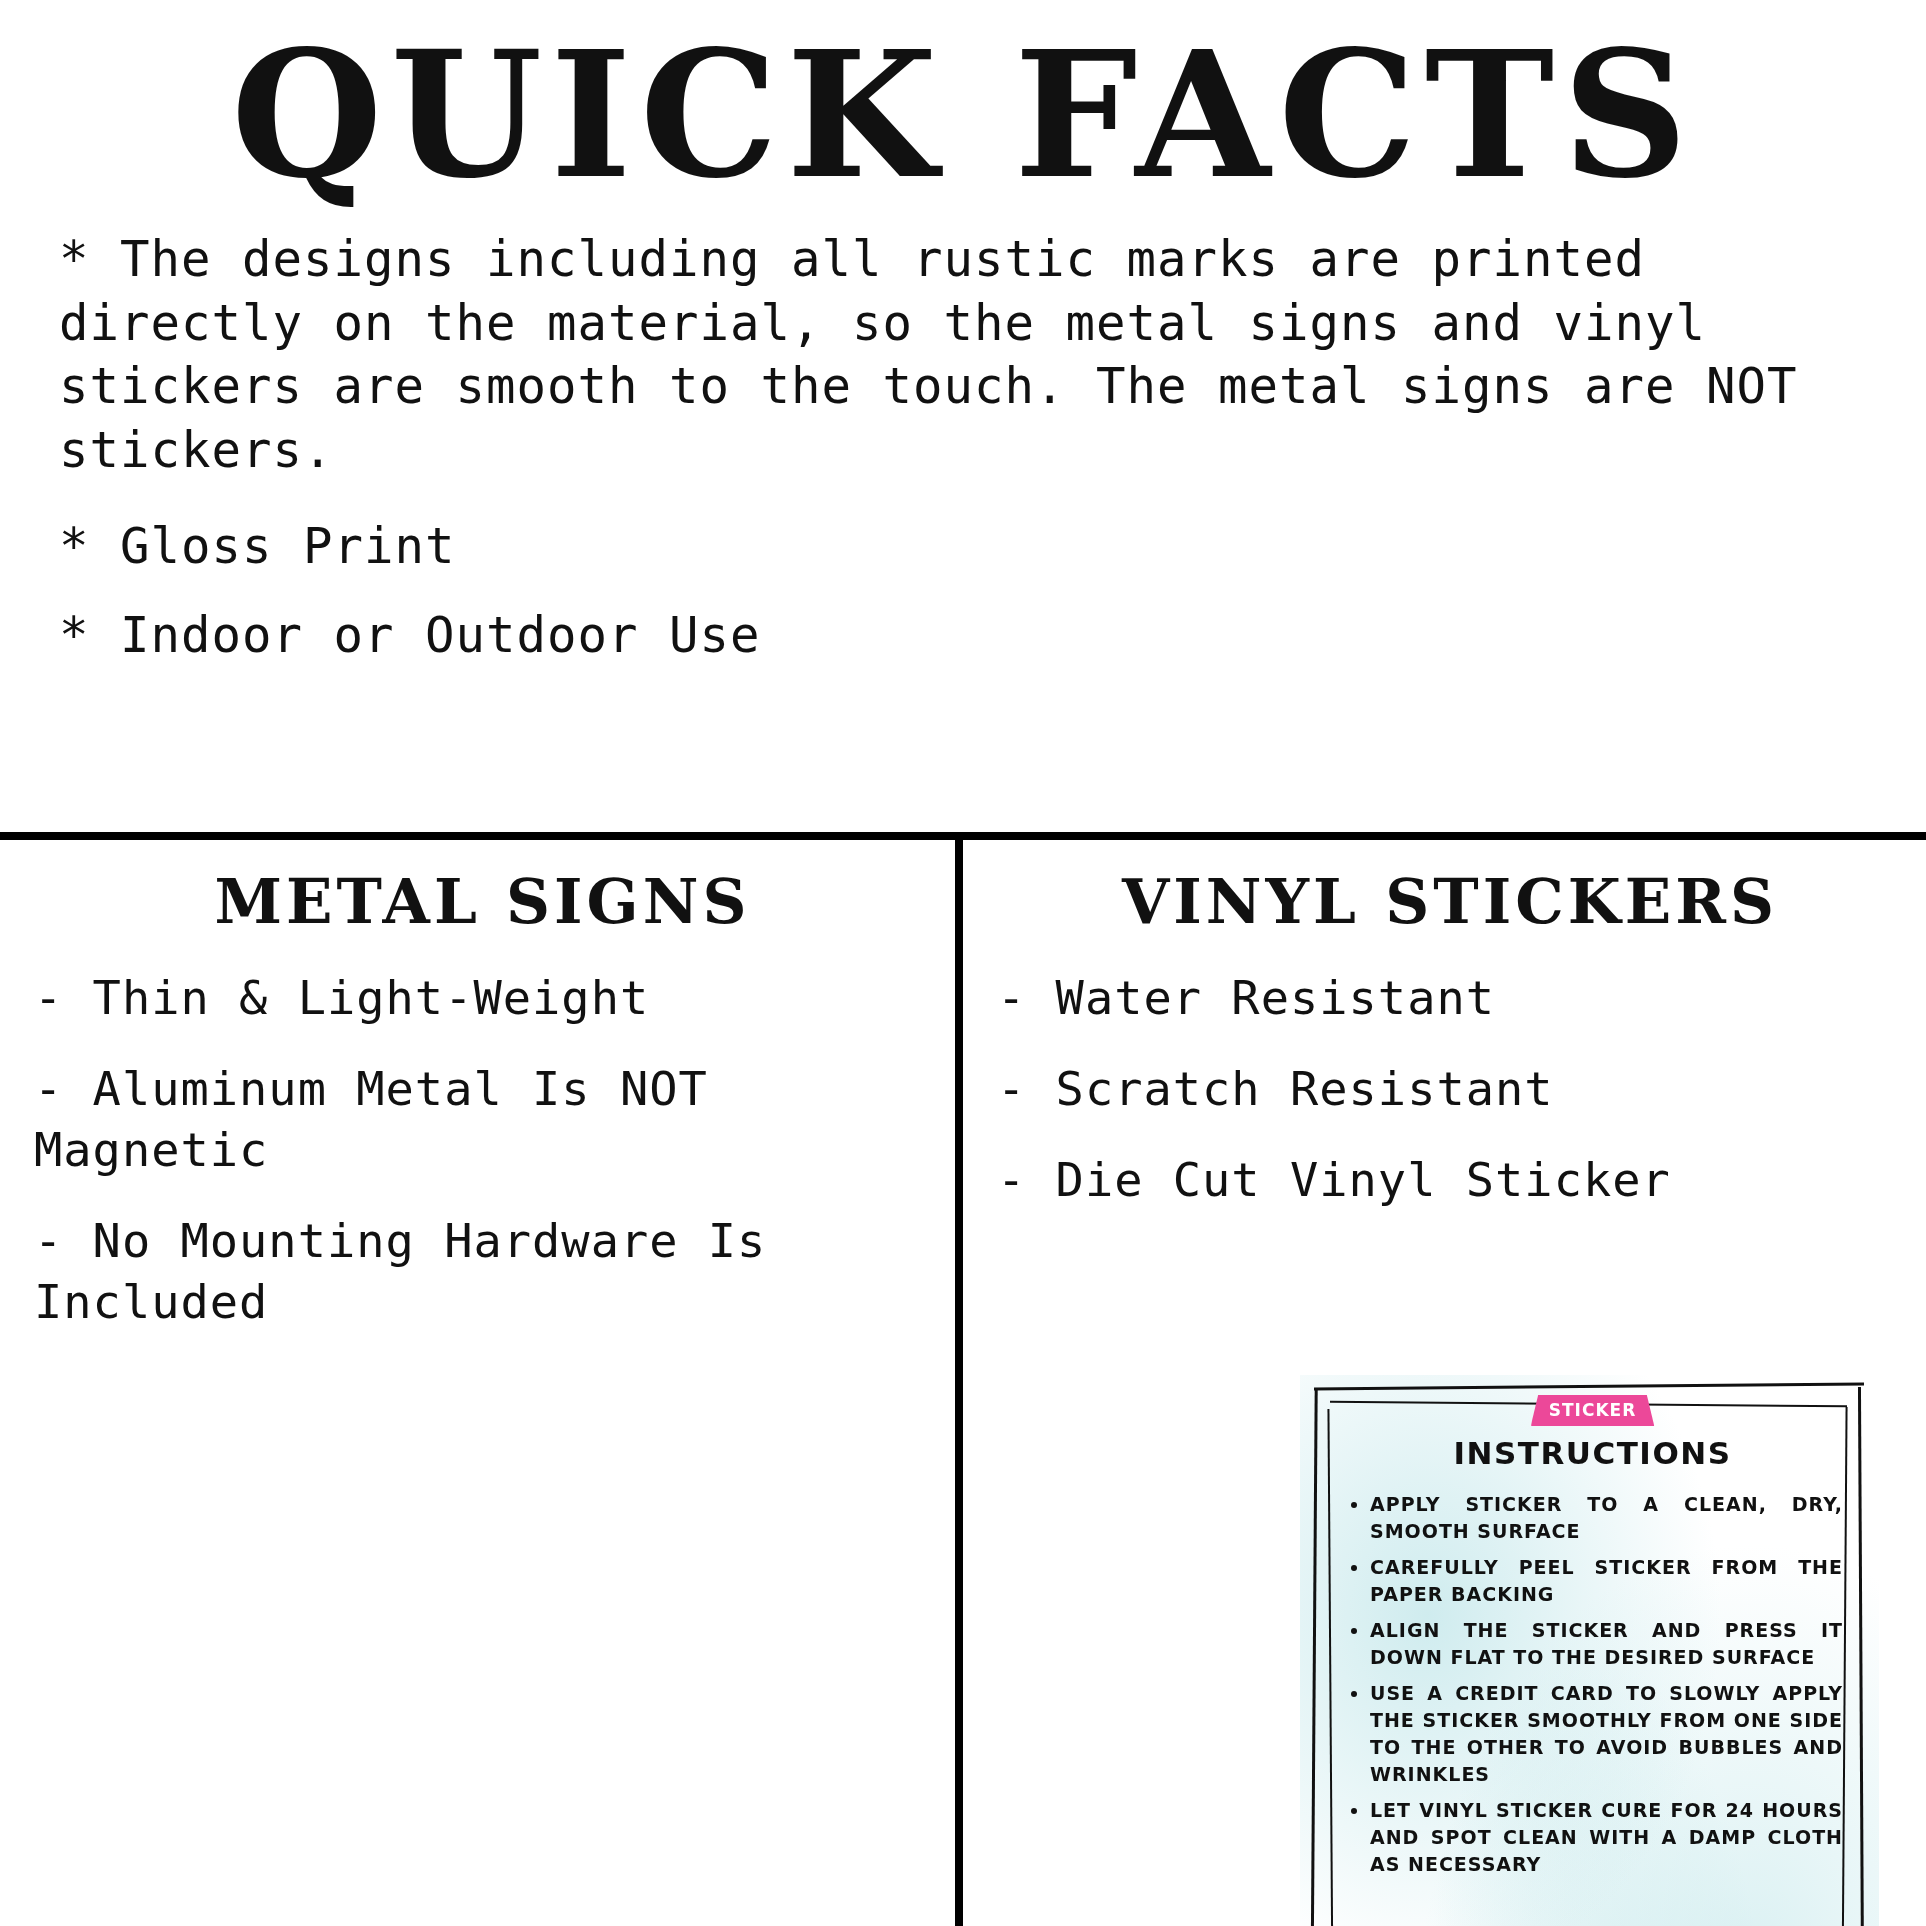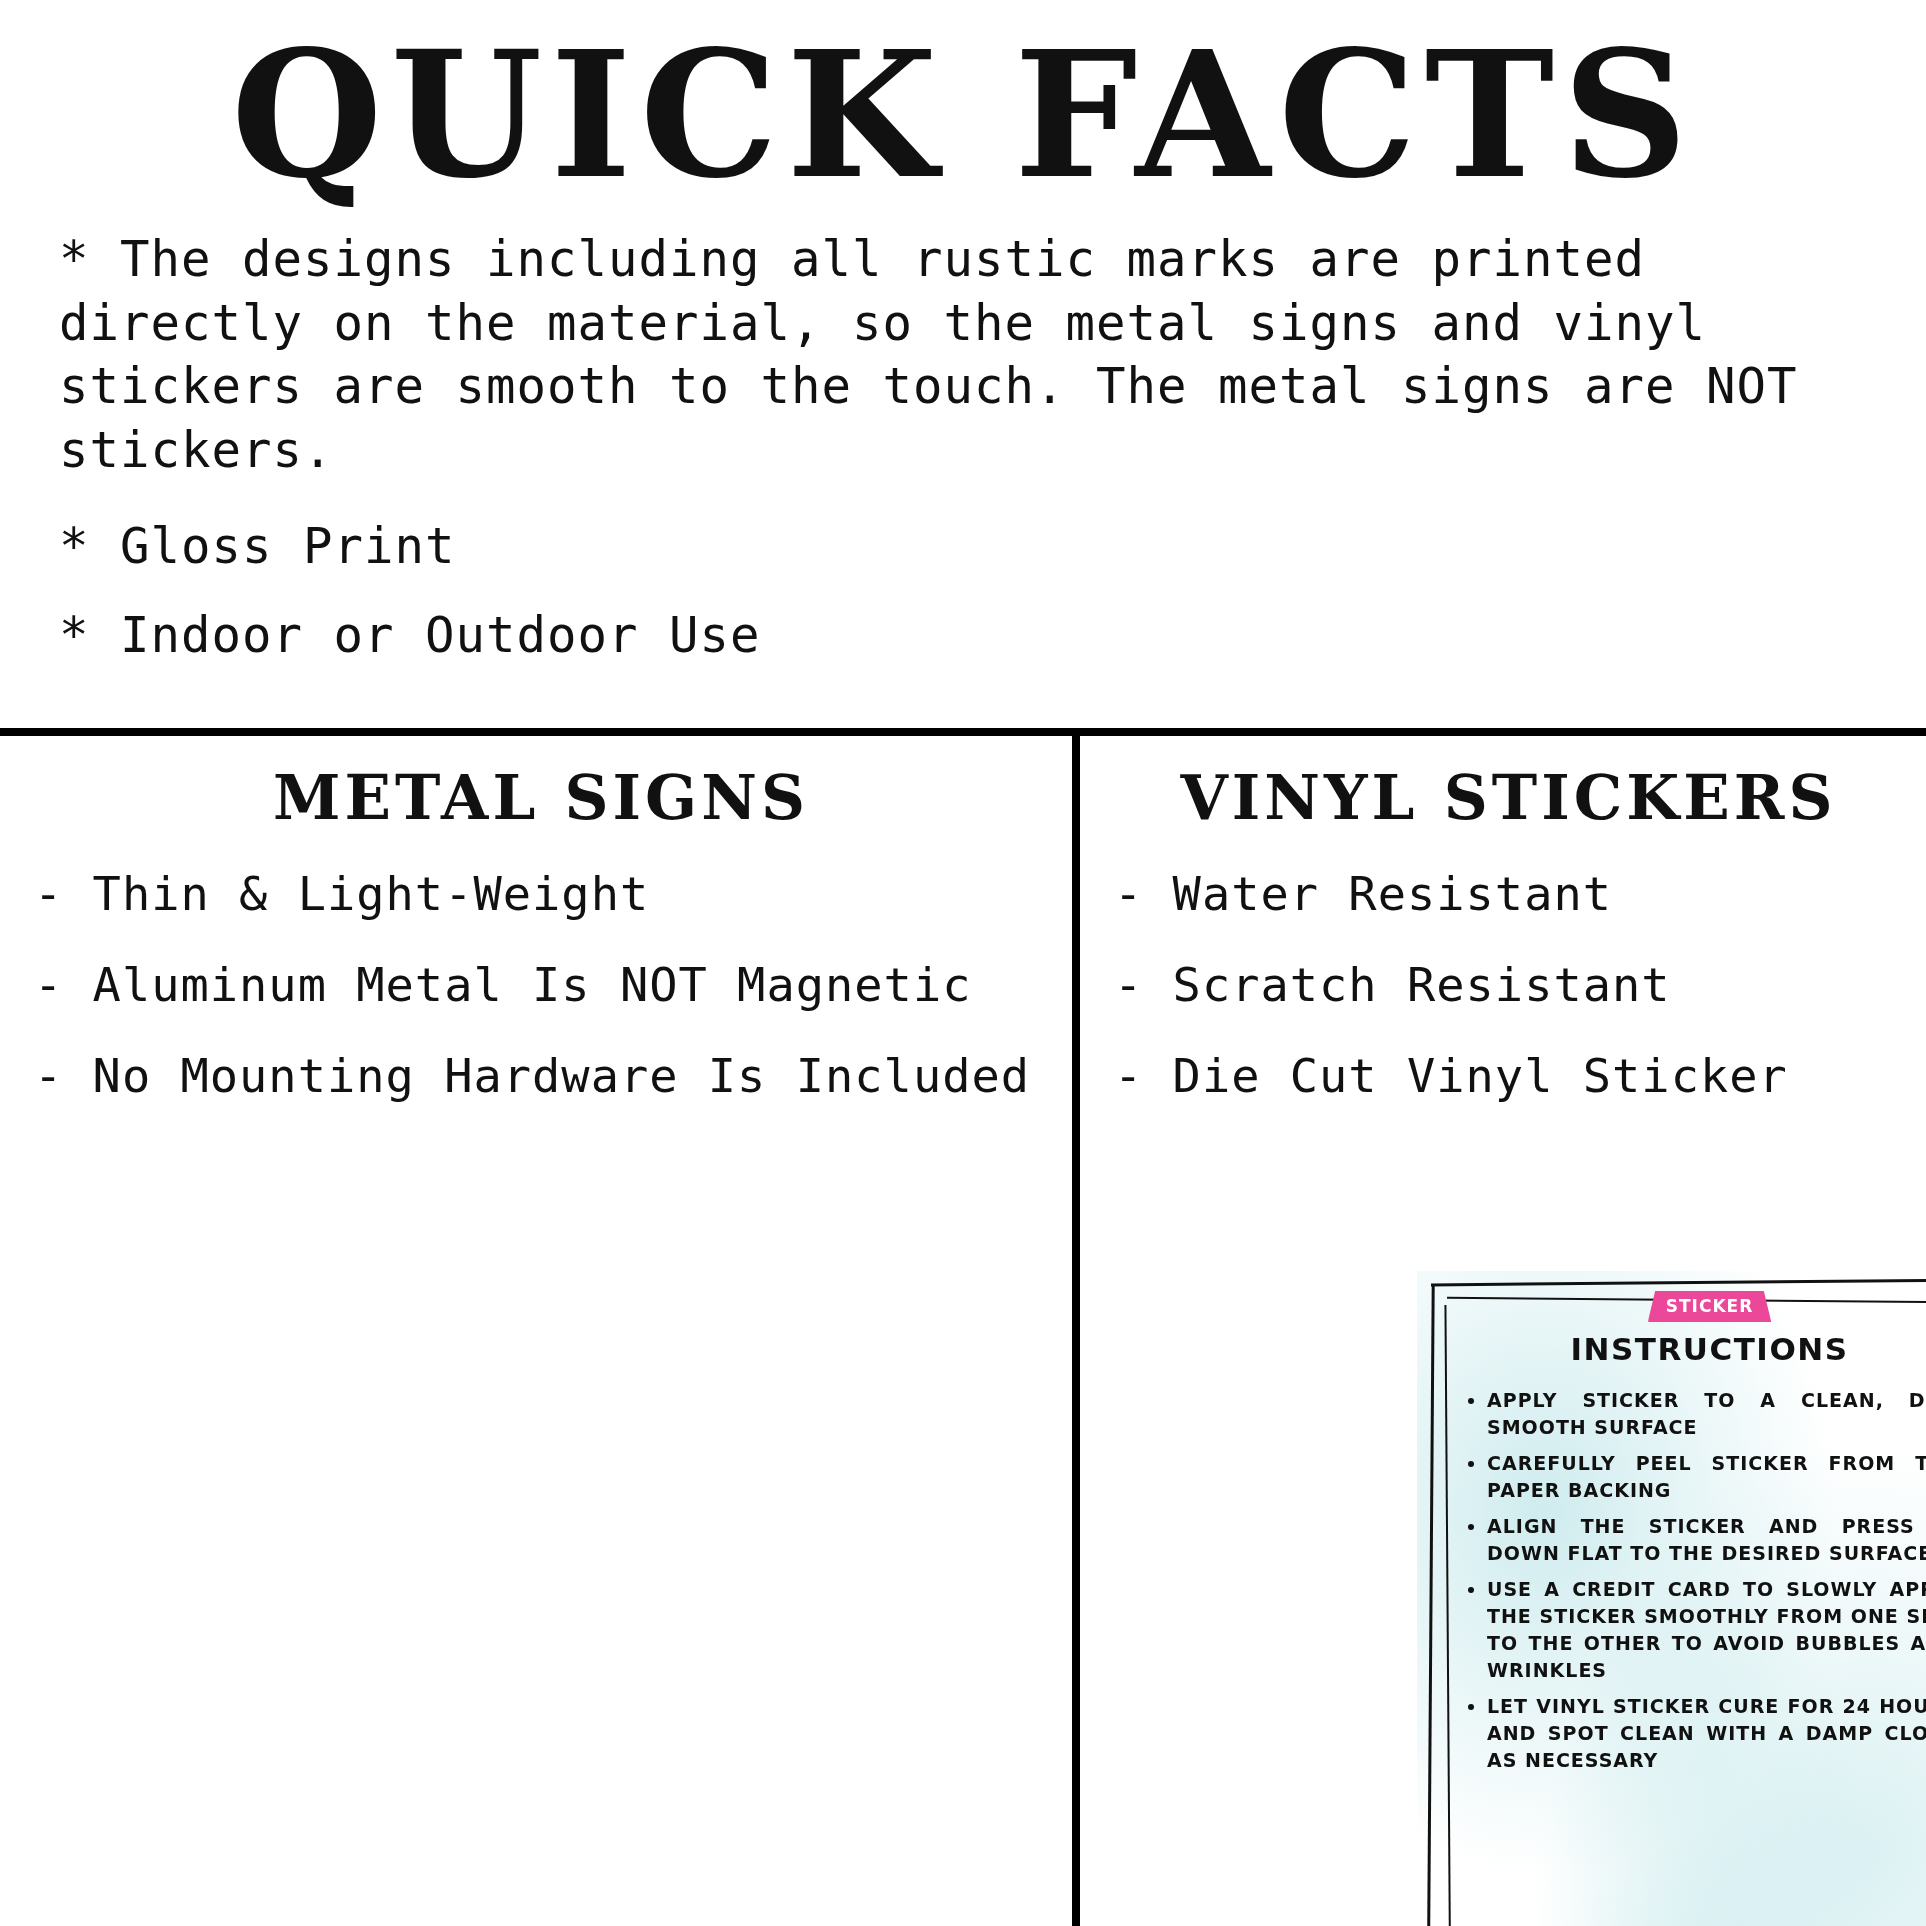--- a/index.html
+++ b/index.html
@@ -11,21 +11,21 @@
     overflow:hidden;
     position:relative;
   }
   #page{
     position:absolute;inset:0;
     display:flex;flex-direction:column;
   }
 
   
   .top{
-    height:728px;
+    height:832px;
     box-sizing:border-box;
     padding:10px 59px 0 59px;
     display:flex;flex-direction:column;
   }
   .title{
     font-family:"DejaVu Serif", serif;
     font-weight:700;
     font-size:174px;
     line-height:1.0;
     letter-spacing:8px;
@@ -52,21 +52,21 @@
     display:flex;
     position:relative;
   }
   .vrule{
     width:8px;background:#000;
   }
   .col{
     box-sizing:border-box;
     position:relative;
   }
-  .col.left{ width:1072px; padding:18px 24px 0 34px; }
+  .col.left{ width:955px; padding:18px 24px 0 34px; }
   .col.right{ flex:1; padding:18px 24px 0 34px; }
 
   .colhead{
     font-family:"DejaVu Serif", serif;
     font-weight:700;
     font-size:61px;
     letter-spacing:4px;
     text-align:center;
     margin:8px 0 30px 0;
   }

